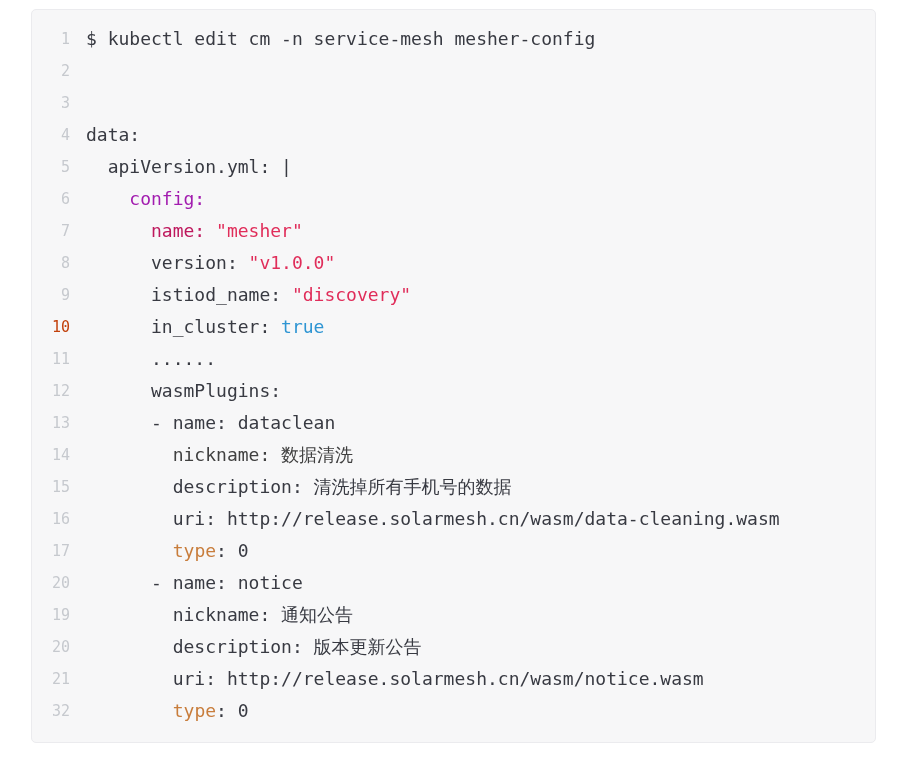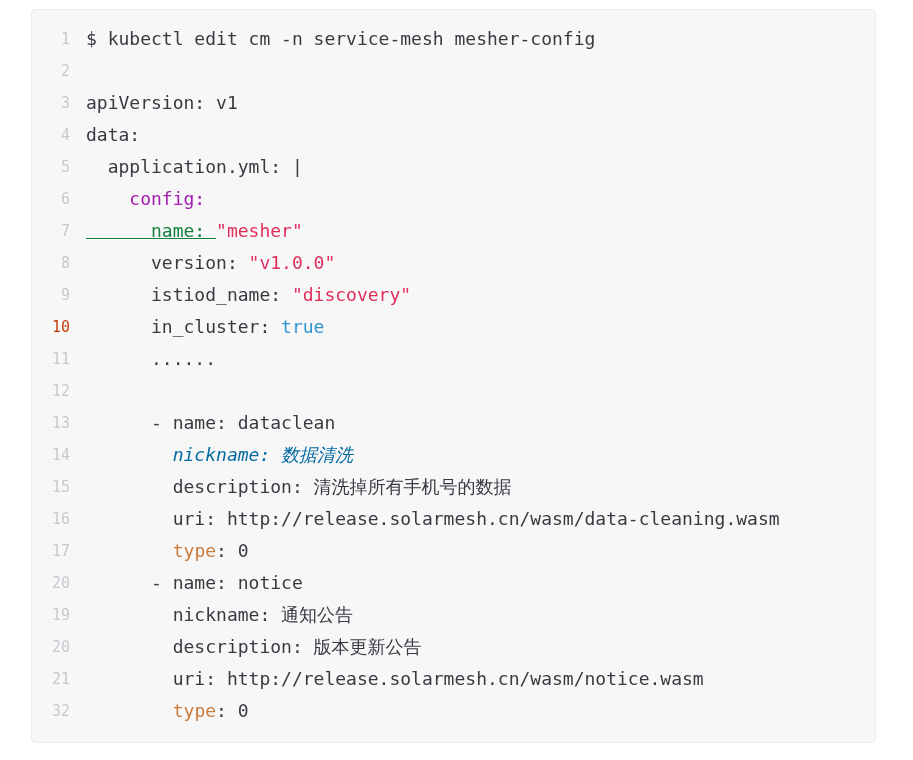--- a/index.html
+++ b/index.html
@@ -64,41 +64,40 @@
     <span class="code"><span style="color: rgb(56, 58, 66);">$ kubectl edit cm -n service-mesh mesher-config</span></span>
   </div>
 
   <div class="line">
     <span class="ln" style="color: rgb(198, 201, 206);">2</span>
     <span class="code"></span>
   </div>
 
   <div class="line">
     <span class="ln" style="color: rgb(198, 201, 206);">3</span>
-    <span class="code"><span style="color: rgb(56, 58, 66);">apiVersion: v1</span></span>
   </div>
 
   <div class="line">
     <span class="ln" style="color: rgb(198, 201, 206);">4</span>
     <span class="code"><span style="color: rgb(56, 58, 66);">data:</span></span>
   </div>
 
   <div class="line">
     <span class="ln" style="color: rgb(198, 201, 206);">5</span>
-    <span class="code"><span style="color: rgb(56, 58, 66);">  application.yml: |</span></span>
+    <span class="code"><span style="color: rgb(56, 58, 66);">  apiVersion.yml: |</span></span>
   </div>
 
   <div class="line">
     <span class="ln" style="color: rgb(198, 201, 206);">6</span>
     <span class="code"><span style="color: #a21caf; margin-top: 16px;">    config:</span></span>
   </div>
 
   <div class="line">
     <span class="ln" style="color: rgb(198, 201, 206);">7</span>
-    <span class="code"><span style="color: #15803d; text-decoration: underline;">      name: </span><span style="color: rgb(224, 45, 90);">"mesher"</span></span>
+    <span class="code"><span style="color: #be185d;">      name: </span><span style="color: rgb(224, 45, 90);">"mesher"</span></span>
   </div>
 
   <div class="line">
     <span class="ln" style="color: rgb(198, 201, 206);">8</span>
     <span class="code"><span style="color: rgb(56, 58, 66);">      version: </span><span style="color: rgb(224, 45, 90);">"v1.0.0"</span></span>
   </div>
 
   <div class="line">
     <span class="ln" style="color: rgb(198, 201, 206);">9</span>
     <span class="code"><span style="color: rgb(56, 58, 66);">      istiod_name: </span><span style="color: rgb(224, 45, 90);">"discovery"</span></span>
@@ -109,30 +108,31 @@
     <span class="code"><span style="color: rgb(56, 58, 66);">      in_cluster: </span><span style="color: rgb(46, 149, 211);">true</span></span>
   </div>
 
   <div class="line">
     <span class="ln" style="color: rgb(198, 201, 206);">11</span>
     <span class="code"><span style="color: rgb(56, 58, 66);">      ......</span></span>
   </div>
 
   <div class="line">
     <span class="ln" style="color: rgb(198, 201, 206);">12</span>
+    <span class="code"><span style="color: rgb(56, 58, 66);">      wasmPlugins:</span></span>
   </div>
 
   <div class="line">
     <span class="ln" style="color: rgb(198, 201, 206);">13</span>
     <span class="code"><span style="color: rgb(56, 58, 66);">      - name: dataclean</span></span>
   </div>
 
   <div class="line">
     <span class="ln" style="color: rgb(198, 201, 206);">14</span>
-    <span class="code"><span style="color: #0369a1; font-style: italic;">        nickname: 数据清洗</span></span>
+    <span class="code"><span style="color: #404040;">        nickname: 数据清洗</span></span>
   </div>
 
   <div class="line">
     <span class="ln" style="color: rgb(198, 201, 206);">15</span>
     <span class="code"><span style="color: rgb(56, 58, 66);">        description: 清洗掉所有手机号的数据</span></span>
   </div>
 
   <div class="line">
     <span class="ln" style="color: rgb(198, 201, 206);">16</span>
     <span class="code"><span style="color: rgb(56, 58, 66);">        uri: http://release.solarmesh.cn/wasm/data-cleaning.wasm</span></span>

